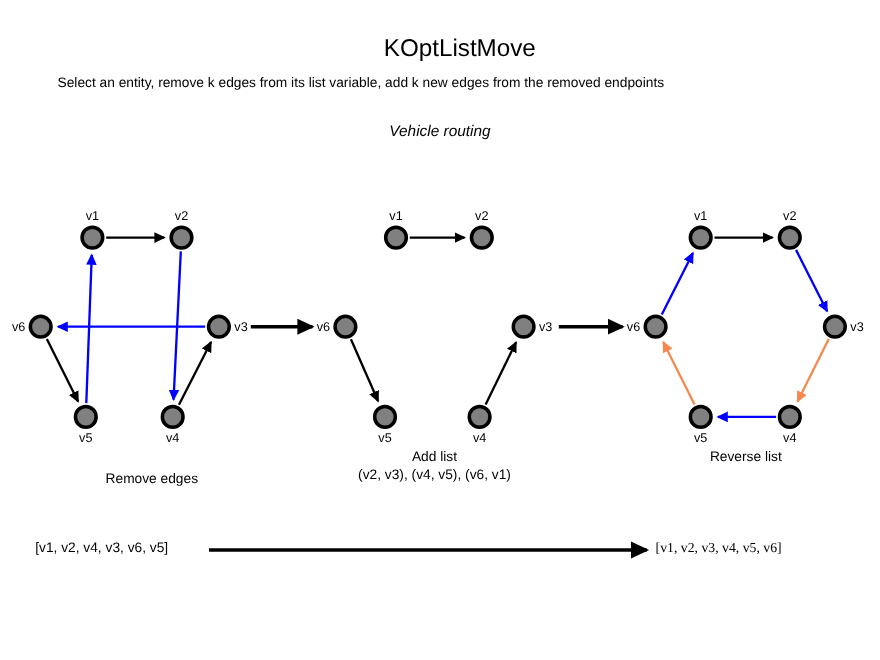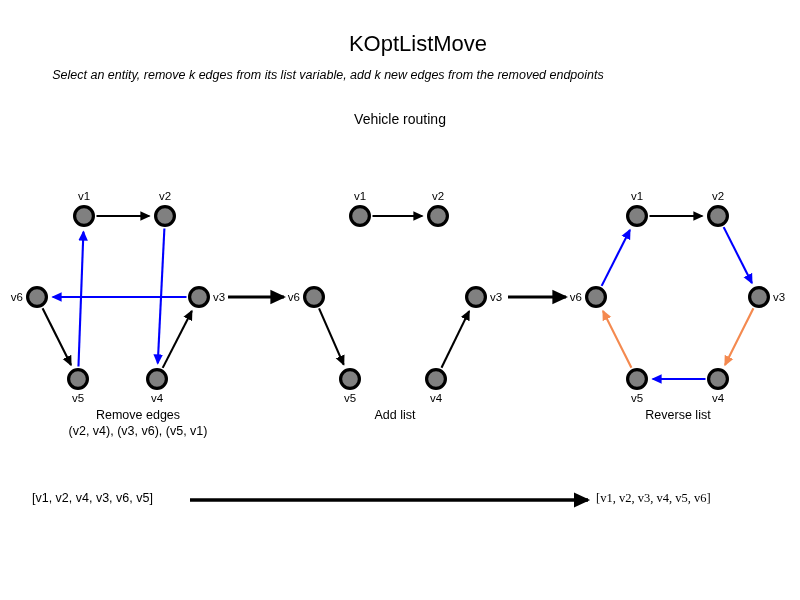--- a/index.html
+++ b/index.html
@@ -32,48 +32,48 @@
     letter-spacing: 0px;
   }
   .subtitle {
     position: absolute;
     top: 67px;
     left: 0;
     width: 656px;
     text-align: center;
     font-size: 12.5px;
     line-height: 16px;
-    font-style: italic;
   }
   .section-label {
     position: absolute;
     top: 110px;
     left: 0;
     width: 800px;
     text-align: center;
     font-size: 14px;
     line-height: 18px;
+    font-style: italic;
   }
   .board {
     position: absolute;
     left: 0;
     top: 0;
     width: 800px;
     height: 600px;
   }
   .caption {
     position: absolute;
     text-align: center;
     font-size: 12.5px;
     line-height: 16px;
     white-space: nowrap;
   }
   .caption .cap-line1 { display: block; }
   .caption .cap-line2 { display: block; }
-  .cap1 { left: 38px; top: 407px; width: 200px; }
+  .cap1 { left: 38px; top: 427px; width: 200px; }
   .cap2 { left: 295px; top: 407px; width: 200px; }
   .cap3 { left: 578px; top: 407px; width: 200px; }
 
   .listrow {
     position: absolute;
     top: 488px;
     left: 0;
     width: 696px;
     height: 24px;
   }
@@ -216,24 +216,24 @@
           <text x="582" y="301" text-anchor="end" font-family="&quot;Liberation Sans&quot;, sans-serif" font-size="11.5" fill="#000000">v6</text>
         </g>
       </g>
       <line x1="228" y1="297" x2="284" y2="297" stroke="#000000" stroke-width="3.2" marker-end="url(#arrow-black)"></line>
       <line x1="508" y1="297" x2="566" y2="297" stroke="#000000" stroke-width="3.2" marker-end="url(#arrow-black)"></line>
       <line x1="190" y1="500" x2="588" y2="500" stroke="#000000" stroke-width="3.4" marker-end="url(#arrow-black)"></line>
     </svg>
 
   <div class="caption cap1">
     <span class="cap-line1">Remove edges</span>
-    <span class="cap-line2">(v2, v4), (v3, v6), (v5, v1)</span>
   </div>
   <div class="caption cap2">
     <span class="cap-line1">Add list</span>
+    <span class="cap-line2">(v2, v3), (v4, v5), (v6, v1)</span>
   </div>
   <div class="caption cap3">
     <span class="cap-line1">Reverse list</span>
   </div>
 
   <div class="listrow">
     <span class="list-text list-left">[v1, v2, v4, v3, v6, v5]</span>
     <span class="list-text list-right">[v1, v2, v3, v4, v5, v6]</span>
   </div>
 

